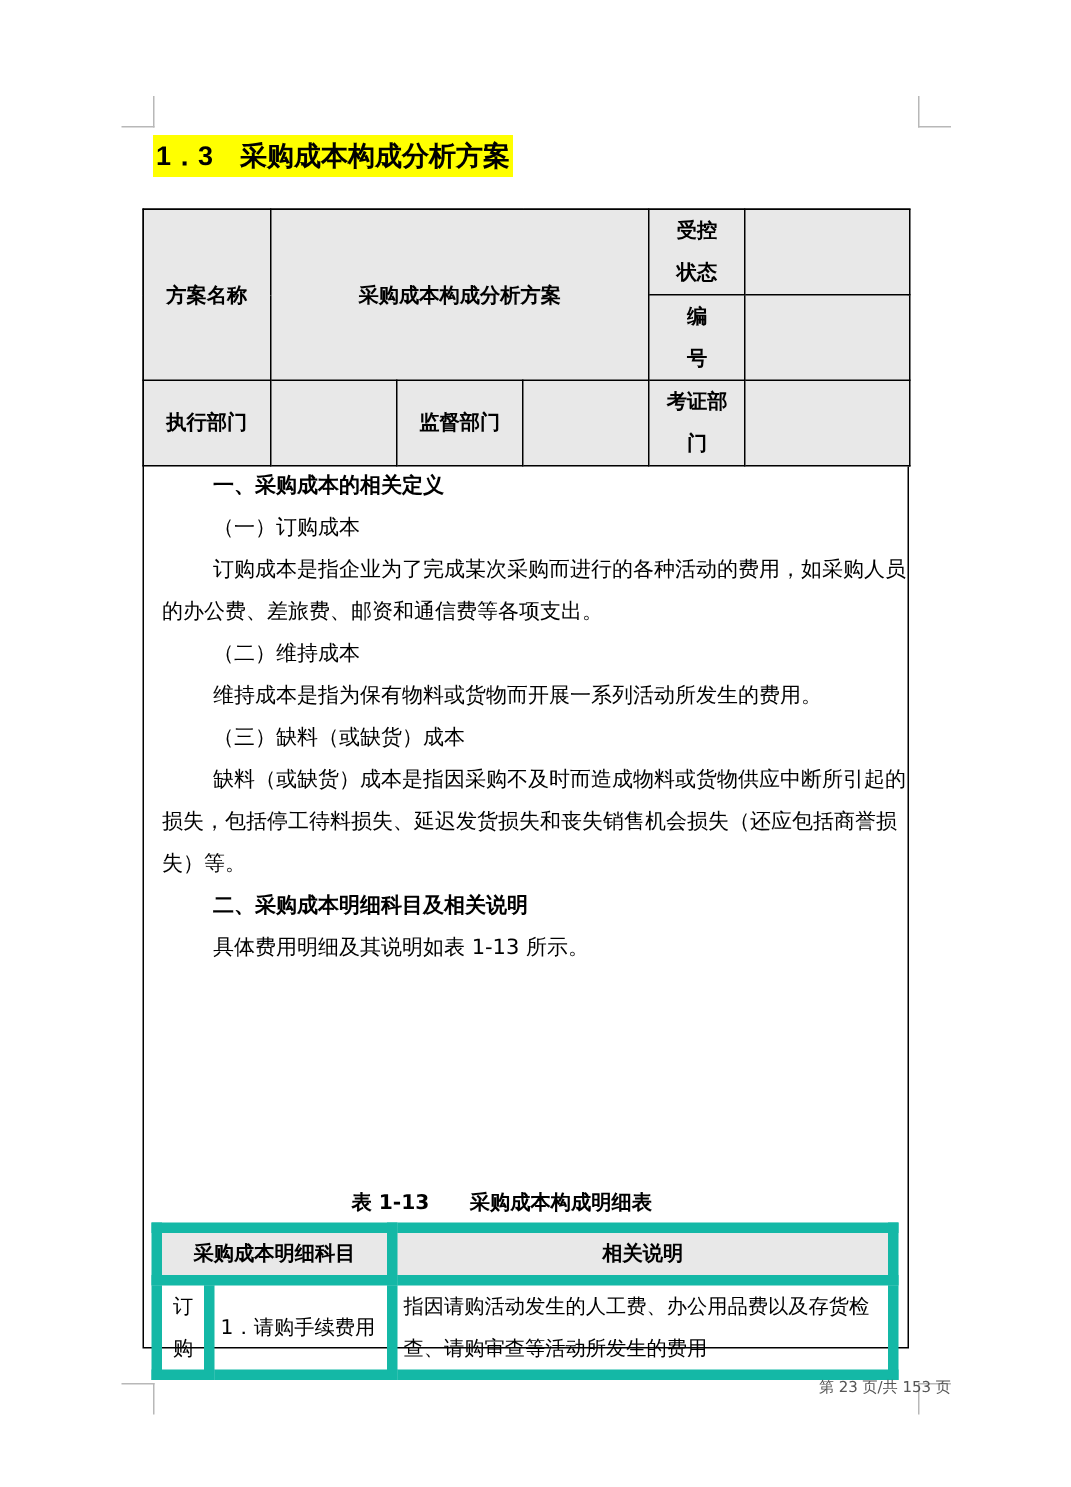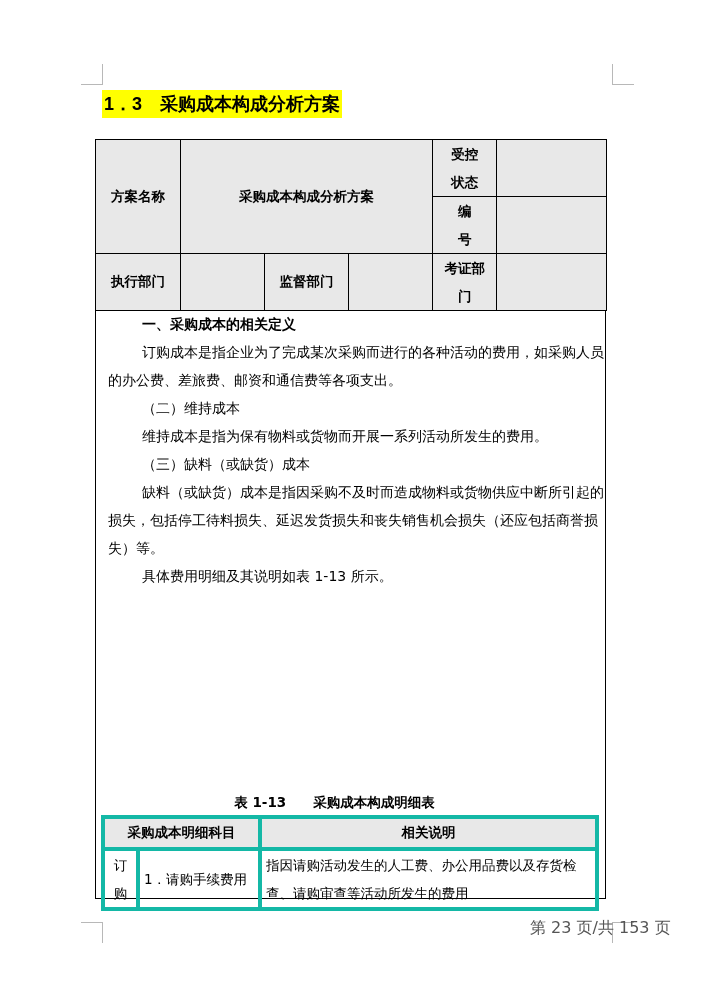--- a/index.html
+++ b/index.html
@@ -28,25 +28,25 @@
 
   .content { position: absolute; left: 108px; top: 310px; width: 509px; font-size: 14px; }
   .content p { margin: 0; line-height: 28px; }
   .indent { text-indent: 34px; }
   .bold { font-weight: bold; }
   .sub { padding-left: 34px; }
 
   .caption { position: absolute; left: 80px; top: 788px; width: 509px; text-align: center; font-size: 13.5px; font-weight: bold; line-height: 28px; white-space: pre; }
 
   table.detail { position: absolute; left: 101px; top: 815px; border-collapse: collapse; width: 498px; font-size: 13.5px; }
-  table.detail td, table.detail th { border: 4px solid #14b8a6; padding: 0 4px; }
+  table.detail td, table.detail th { border: 7px solid #14b8a6; padding: 0 4px; }
   table.detail th { background: #e8e8e8; height: 28px; font-weight: bold; }
   table.detail td { line-height: 28px; vertical-align: middle; }
 
-  .footer { position: absolute; left: 530px; top: 918px; font-size: 16px; color: #555; white-space: nowrap; }
+  .footer { position: absolute; left: 546px; top: 918px; font-size: 10px; color: #555; white-space: nowrap; }
 </style>
 </head>
 <body>
 
 <div class="corner c-tl"></div>
 <div class="corner c-tr"></div>
 <div class="corner c-bl"></div>
 <div class="corner c-br"></div>
 
 <div class="heading">1．3　采购成本构成分析方案</div>
@@ -85,25 +85,27 @@
     <td class="vlines">
           <div style="width:42px;margin:0 auto;">考证部门</div>
         </td>
     <td></td>
   </tr>
 </tbody>
   </table>
 
 <div class="content">
   <p class="sub bold">一、采购成本的相关定义</p>
+  <p class="sub">（一）订购成本</p>
   <p class="indent">订购成本是指企业为了完成某次采购而进行的各种活动的费用，如采购人员的办公费、差旅费、邮资和通信费等各项支出。</p>
   <p class="sub">（二）维持成本</p>
   <p class="indent">维持成本是指为保有物料或货物而开展一系列活动所发生的费用。</p>
   <p class="sub">（三）缺料（或缺货）成本</p>
   <p class="indent">缺料（或缺货）成本是指因采购不及时而造成物料或货物供应中断所引起的损失，包括停工待料损失、延迟发货损失和丧失销售机会损失（还应包括商誉损失）等。</p>
+  <p class="sub bold">二、采购成本明细科目及相关说明</p>
   <p class="indent">具体费用明细及其说明如表 1-13 所示。</p>
 </div>
 
 <div class="caption">表 1-13　　采购成本构成明细表</div>
 
 <table class="detail">
   <colgroup>
       <col style="width:35px">
       <col style="width:122px">
       <col>

